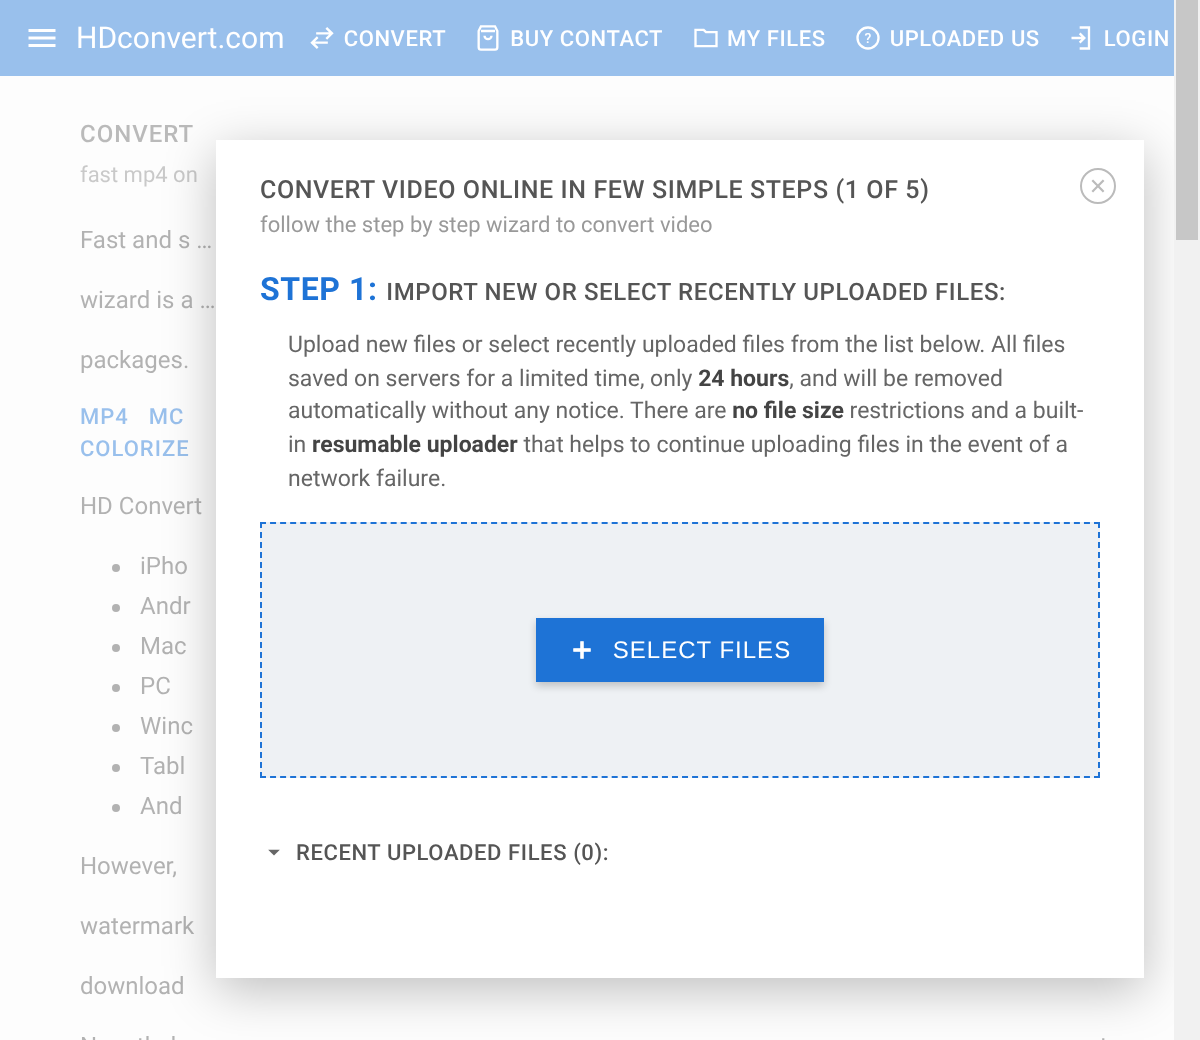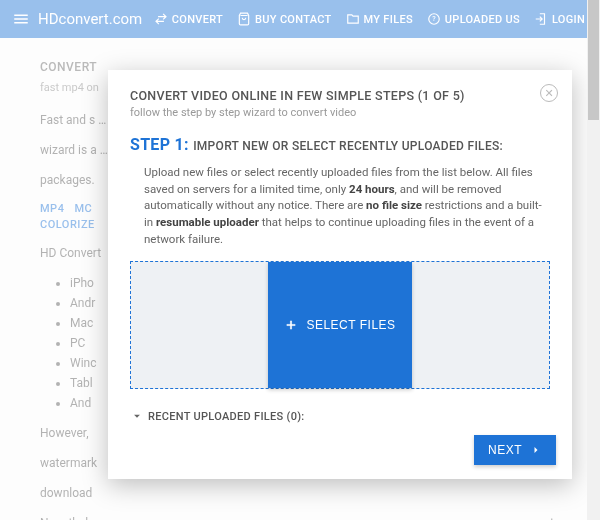--- a/index.html
+++ b/index.html
@@ -79,22 +79,22 @@
 }
 .modal-sub { color:#999; font-size:11px; margin:3px 0 16px 0;}
 .step-label { color:#1e73d6; font-weight:700; font-size:16px; letter-spacing:.3px;}
 .step-title { color:#555; font-weight:500; font-size:12px; letter-spacing:.3px;text-align:right;}
 .modal-p { margin: 10px 6px 14px 14px; font-size:11.5px; color:#666; line-height:1.45;}
 .modal-p b { color:#444; font-weight:700;}
 .dropzone {
   border: 1.5px dashed #1e73d6;
   background: #eef1f4;
   height: 128px;
-  display:flex; justify-content:center;
-  margin-bottom: 20px;
+  display:flex; align-items:center; justify-content:center;
+  margin-bottom: 30px;
 }
 .btn {
   background:#1e73d6; color:#fff;
   font-size:12px; font-weight:500; letter-spacing:.5px;
   padding: 9px 16px;
   display:inline-flex; align-items:center;
   border:none; cursor:pointer;
   box-shadow: 0 2px 4px rgba(0,0,0,.2);
 }
 .btn svg { width:14px; height:14px; margin-right:8px; fill:#fff; stroke:#fff;}
@@ -215,23 +215,17 @@
         </svg>
       <span>SELECT FILES</span>
     </button>
   </div>
   <div class="recent">
     <svg viewBox="0 0 24 24">
         <path d="M7 10l5 5 5-5z"></path>
       </svg>
     <span>RECENT UPLOADED FILES (0):</span>
   </div>
-  <button class="next-btn">
-    <span>NEXT</span>
-    <svg viewBox="0 0 24 24">
-        <path d="M9 6l6 6-6 6z"></path>
-      </svg>
-  </button>
 </div>
 
 <div class="scrollbar">
   <div class="scrollbar-thumb"></div>
 </div>
 
 </body></html>

